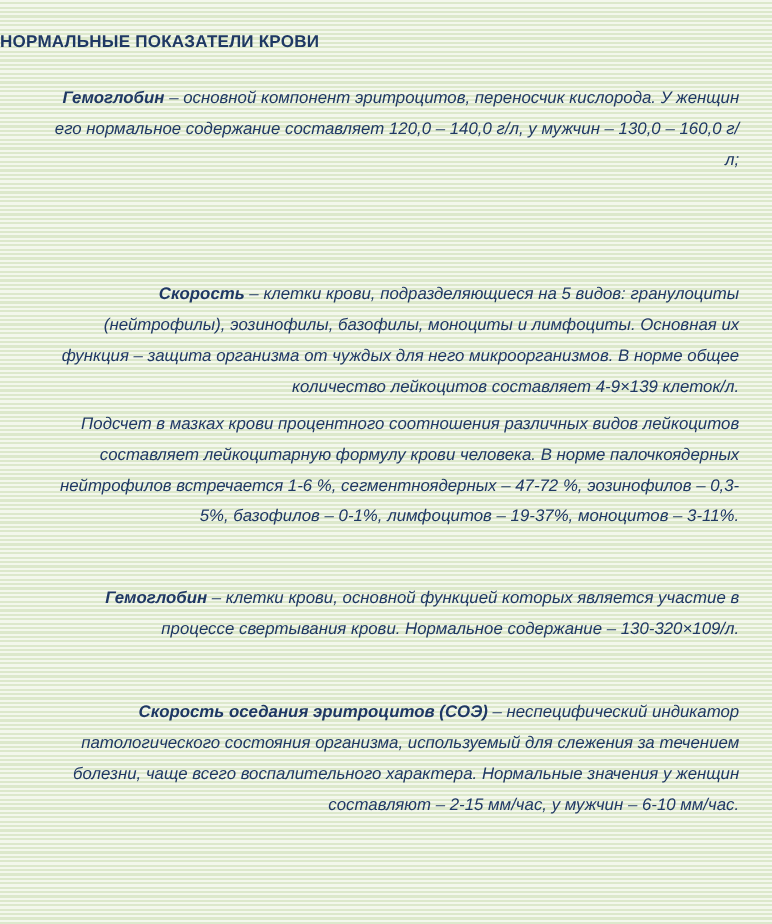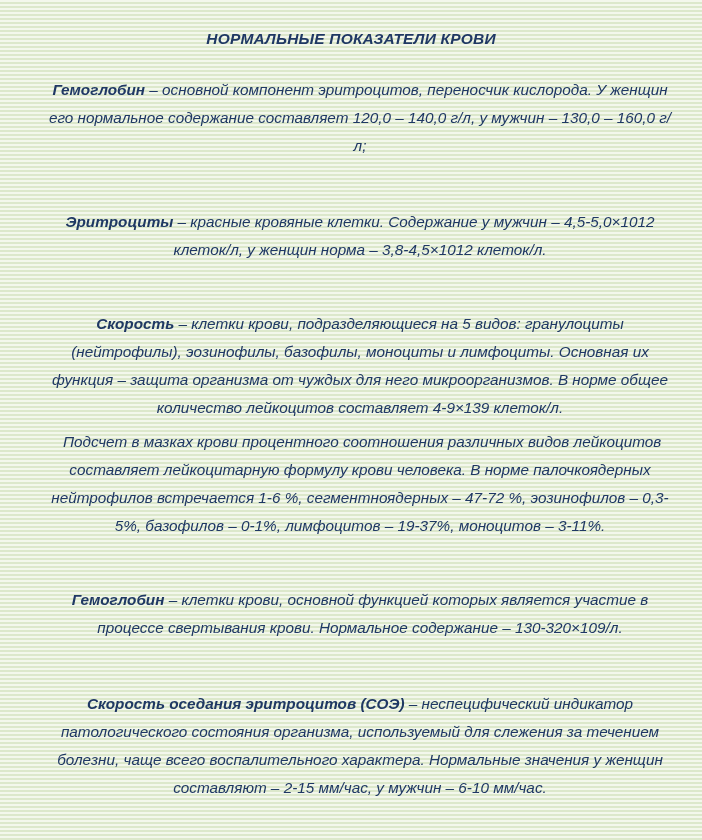--- a/index.html
+++ b/index.html
@@ -36,43 +36,41 @@
     opacity: 1;
   }
 
   .content {
     position: relative;
     z-index: 2;
     padding: 0;
   }
 
   .doc-title {
-    text-align: center;
     font-family: "Liberation Sans", sans-serif;
-    font-style: italic;
     font-weight: bold;
     font-size: 15.5px;
     letter-spacing: 0.2px;
     color: #1f3864;
     margin: 0;
     padding-top: 30px;
   }
 
   .body-block {
     padding: 0 30px 0 48px;
   }
 
   p.para {
     font-family: "Liberation Sans", sans-serif;
     font-style: italic;
     font-size: 15.3px;
     line-height: 28px;
     color: #1f3864;
     margin: 0;
-    text-align: center;
+    text-align: right;
     white-space: pre-wrap;
   }
 
   p.para .term {
     font-weight: bold;
     font-style: italic;
   }
 
   .gap-lg { height: 48px; }
   .gap-md { height: 46px; }
@@ -89,21 +87,20 @@
   <h1 class="doc-title">НОРМАЛЬНЫЕ ПОКАЗАТЕЛИ КРОВИ</h1>
 
   <div class="gap-title"></div>
 
   <div class="body-block">
 
     <p class="para"><span class="term">Гемоглобин</span><span> – основной компонент эритроцитов, переносчик кислорода. У женщин его нормальное содержание составляет 120,0 – 140,0 г/л, у мужчин – 130,0 – 160,0 г/л;</span></p>
 
     <div class="gap-lg"></div>
 
-    <p class="para"><span class="term">Эритроциты</span><span> – красные кровяные клетки. Содержание у мужчин – 4,5-5,0×1012 клеток/л, у женщин норма – 3,8-4,5×1012 клеток/л.</span></p>
 
     <div class="gap-md"></div>
 
     <p class="para"><span class="term">Скорость</span><span> – клетки крови, подразделяющиеся на 5 видов: гранулоциты (нейтрофилы), эозинофилы, базофилы, моноциты и лимфоциты. Основная их функция – защита организма от чуждых для него микроорганизмов. В норме общее количество лейкоцитов составляет 4-9×139 клеток/л.</span></p>
 
     <div class="gap-sm"></div>
 
     <p class="para"><span> Подсчет в мазках крови процентного соотношения различных видов лейкоцитов составляет лейкоцитарную формулу крови человека. В норме палочкоядерных нейтрофилов встречается 1-6 %, сегментноядерных – 47-72 %, эозинофилов – 0,3-5%, базофилов – 0-1%, лимфоцитов – 19-37%, моноцитов – 3-11%.</span></p>
 
     <div class="gap-md"></div>

